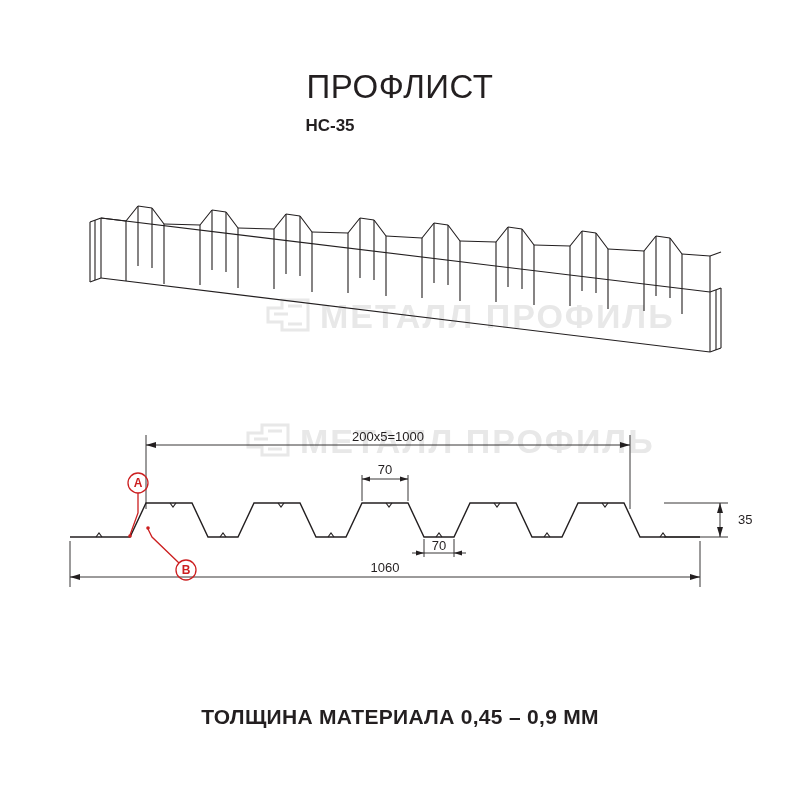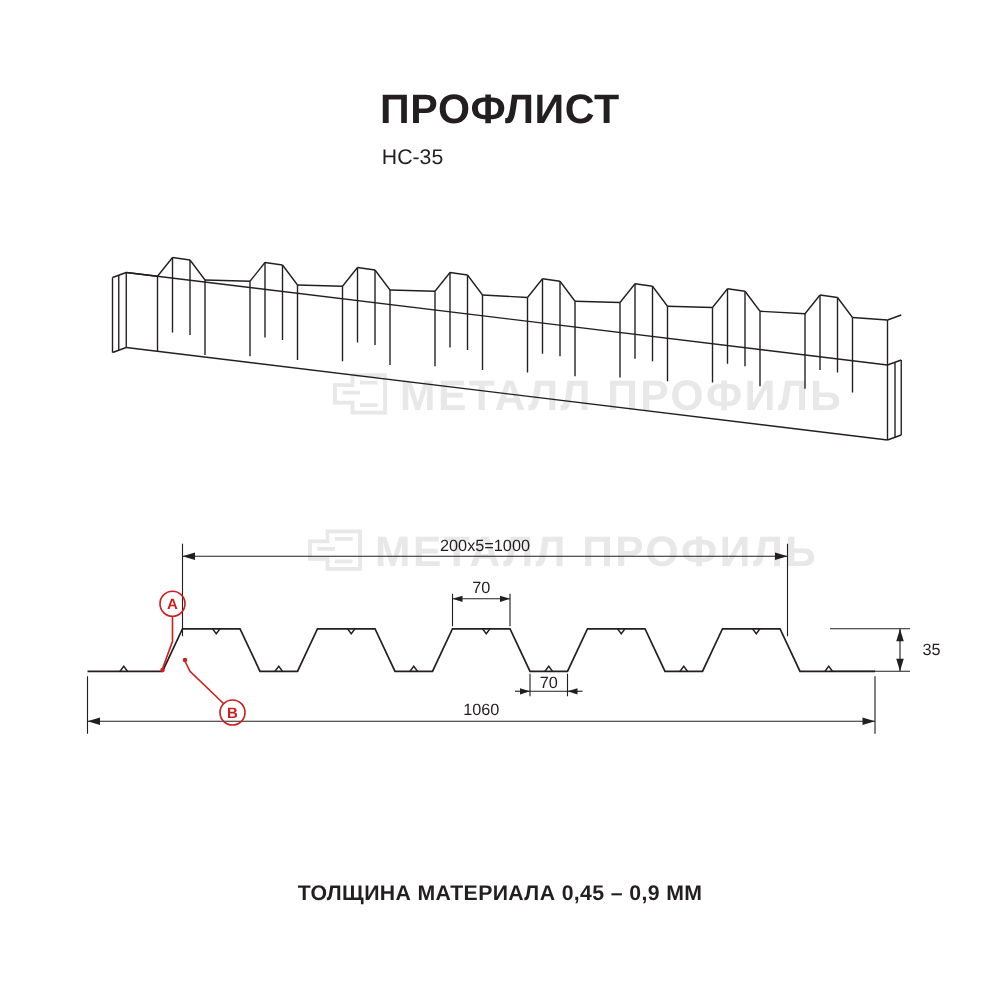--- a/index.html
+++ b/index.html
@@ -14,37 +14,37 @@
   .page {
     position: relative;
     width: 800px; height: 800px;
   }
   
   .title {
     position: absolute;
     top: 68px; left: 0; width: 800px;
     text-align: center;
     font-size: 33px;
-    font-weight: bold;
+    font-weight: normal;
     letter-spacing: 0.5px;
     color: #231f20;
   }
   .subtitle {
     position: absolute;
     top: 116px; left: 0; width: 660px;
     text-align: center;
     font-size: 17px;
-    font-weight: normal;
+    font-weight: bold;
     color: #231f20;
   }
   .footer-note {
     position: absolute;
     top: 705px; left: 0; width: 800px;
     text-align: center;
-    font-size: 17px;
+    font-size: 21px;
     font-weight: bold;
     letter-spacing: 0.3px;
     color: #231f20;
   }
   
   .iso-wrap {
     position: absolute;
     top: 196px; left: 60px;
     width: 690px; height: 160px;
   }

